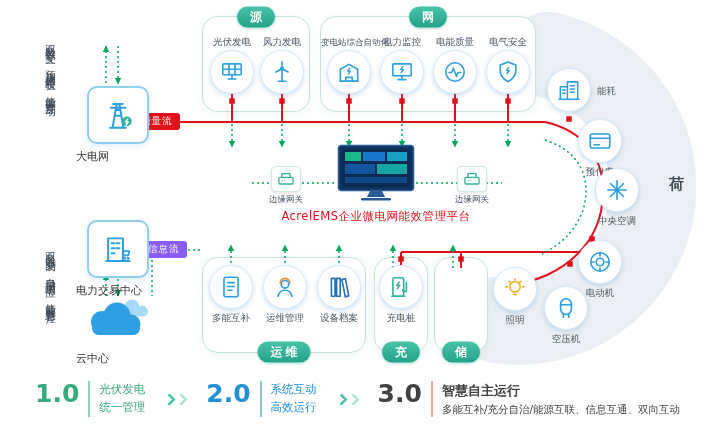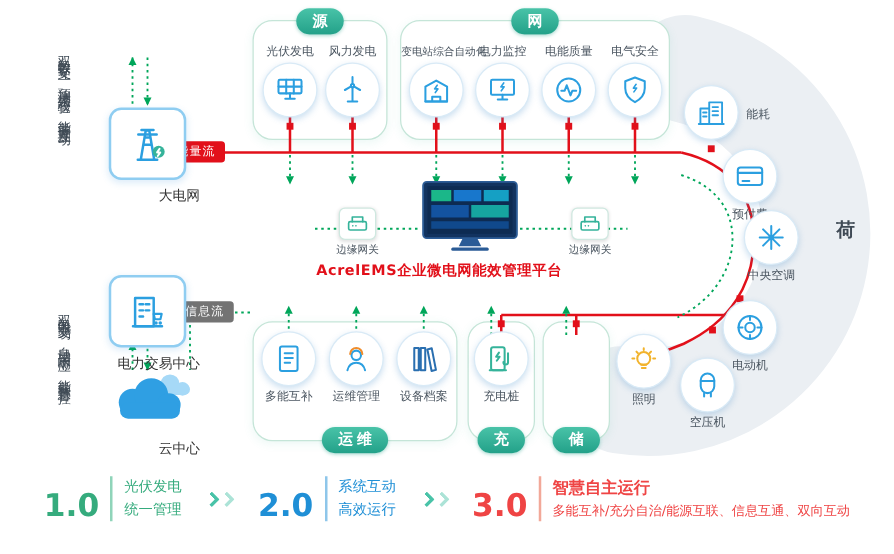--- a/index.html
+++ b/index.html
@@ -13,42 +13,42 @@
   .pill{position:absolute;left:50%;transform:translate(-50%,-50%);background:linear-gradient(180deg,#49c3a8,#23a189);color:#fff;font-size:12px;font-weight:bold;letter-spacing:3px;padding:2px 10px 2px 13px;border-radius:11px;z-index:4;white-space:nowrap;box-shadow:0 1px 3px rgba(35,161,137,.4)}
   .pill.at-top{top:0}
   .pill.at-bottom{top:100%}
   .node{position:absolute;width:56px;z-index:3}
   .node .lbl{font-size:9.5px;color:#4a5560;text-align:center;white-space:nowrap;line-height:12px}
   .node .lbl.sm{font-size:8.5px}
   .node .circle{width:44px;height:44px;margin:2px auto 0;border-radius:50%;background:#fff;border:1px solid #d9eaf6;box-shadow:0 2px 5px rgba(70,140,200,.28);display:flex;align-items:center;justify-content:center}
   .node.below .circle{margin:0 auto}
   .node.below .lbl{margin-top:3px}
   .side-lbl{position:absolute;left:56px;top:17px;font-size:9.5px;color:#4a5560;white-space:nowrap}
-  .entity{position:absolute;width:84px;text-align:right;z-index:3}
+  .entity{position:absolute;width:84px;text-align:left;z-index:3}
   .entity .box{width:62px;height:58px;margin:0 auto;background:#fff;border:2px solid #8fcdf1;border-radius:10px;display:flex;align-items:center;justify-content:center;box-shadow:0 2px 6px rgba(60,150,220,.18)}
   .entity .elbl{font-size:11px;color:#333;margin-top:5px;white-space:nowrap}
   .vnotes{position:absolute;writing-mode:vertical-rl;text-orientation:upright;font-size:10.5px;letter-spacing:2px;color:#3f4a55;z-index:2;height:124px}
   .vnotes span{margin:0 2.5px}
   .flowpill{position:absolute;z-index:3;font-size:9.5px;letter-spacing:1px;color:#fff;padding:2px 7px;border-radius:3px}
   .flowpill.energy{background:#e2101a}
-  .flowpill.info{background:#737373}
+  .flowpill.info{background:#8b5cf6}
   .gw{position:absolute;width:60px;text-align:center;z-index:3}
   .gw .gbox{width:30px;height:26px;margin:0 auto;background:#fff;border-radius:5px;border:1px solid #cfe8e0;box-shadow:0 1px 3px rgba(0,0,0,.12);display:flex;align-items:center;justify-content:center}
   .gw .glbl{font-size:8.5px;color:#4a5560;margin-top:2px;white-space:nowrap}
   .monitor{position:absolute;left:337px;top:144px;z-index:3}
-  .ptitle{position:absolute;left:253px;top:209px;width:246px;font-size:11.5px;font-weight:bold;color:#e2101a;z-index:3;letter-spacing:.5px}
+  .ptitle{position:absolute;left:253px;top:209px;width:246px;text-align:center;font-size:11.5px;font-weight:normal;color:#e2101a;z-index:3;letter-spacing:.5px}
   .load-title{position:absolute;left:669px;top:175px;font-size:15px;font-weight:bold;color:#3f4a55;z-index:3}
   .legend{position:absolute;left:0;top:381px;width:715px;display:flex;align-items:center;justify-content:center;gap:20px;z-index:3}
-  .leg{display:flex;align-items:flex-end;gap:9px}
+  .leg{display:flex;align-items:flex-start;gap:9px}
   .leg .num{font-size:25px;font-weight:bold;line-height:1}
   .leg .txt{border-left:2px solid;padding-left:9px;font-size:11.5px;line-height:1.55;white-space:nowrap}
   .leg .txt .l1,.leg .txt .l2{display:block}
   .leg1 .num,.leg1 .txt{color:#35ab7d;border-color:#8fd4b9}
   .leg2 .num,.leg2 .txt{color:#1f8fd6;border-color:#8ec6ea}
-  .leg3 .num,.leg3 .txt{color:#ef4444;border-color:#f2a899}
+  .leg3 .num,.leg3 .txt{color:#404040;border-color:#f2a899}
   .leg3 .txt .l1{font-size:13px;font-weight:bold}
   .leg3 .txt .l2{font-size:10.5px}
   .chev{display:flex;align-items:center;gap:3px}
   .chev i{width:9px;height:9px;border-top:3px solid #49c3a8;border-right:3px solid #49c3a8;transform:rotate(45deg);border-radius:1px;display:block}
   .chev i.f{opacity:.45}
 </style>
 </head>
 <body>
 
 <div class="canvas">

